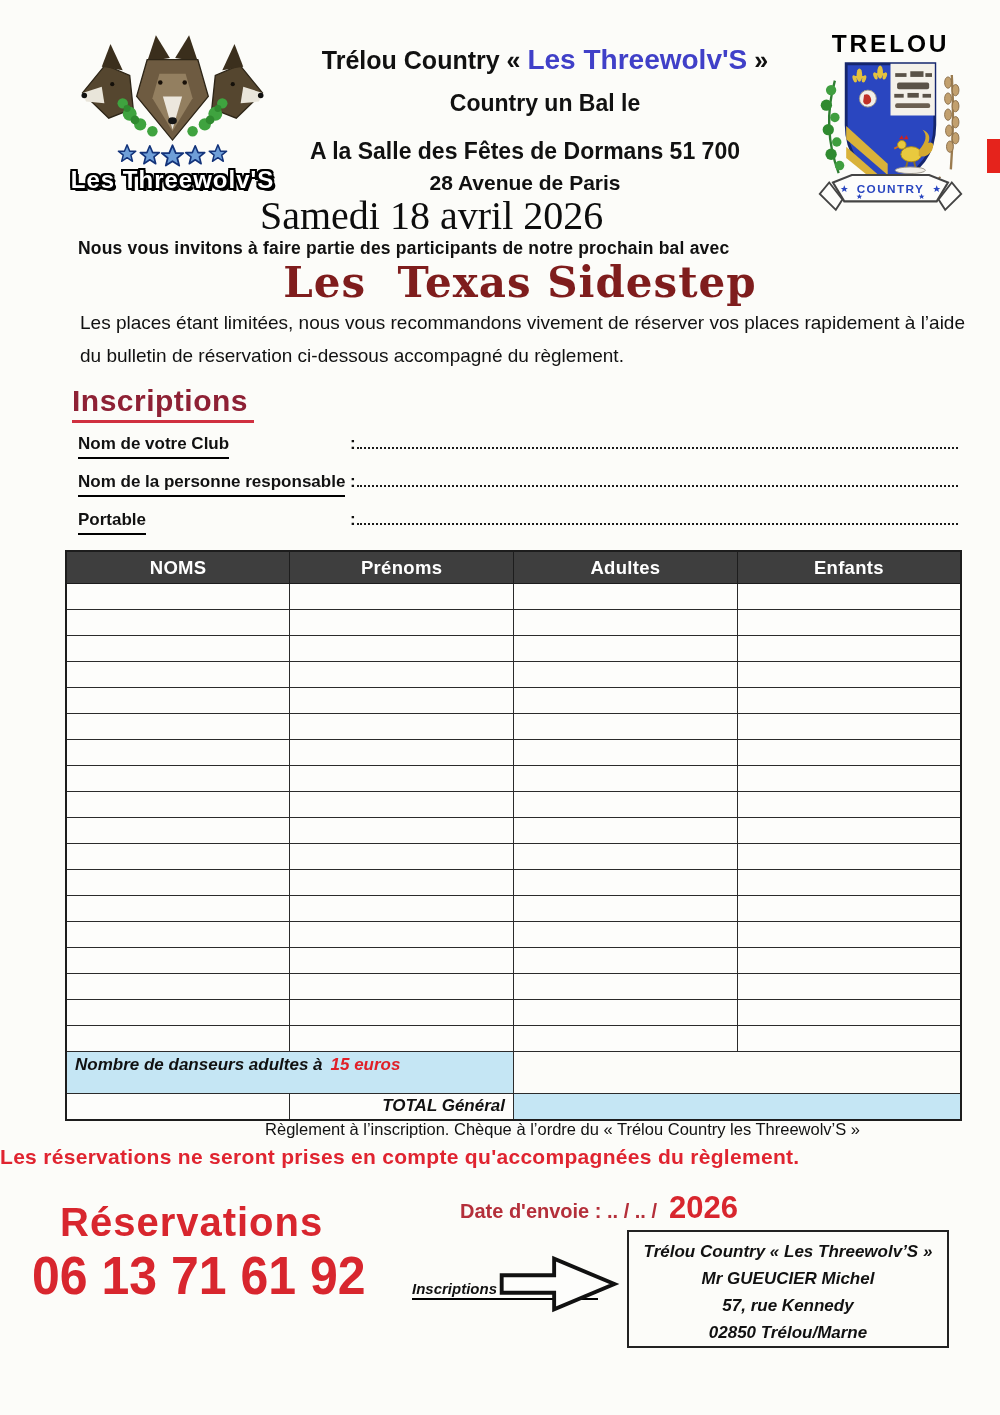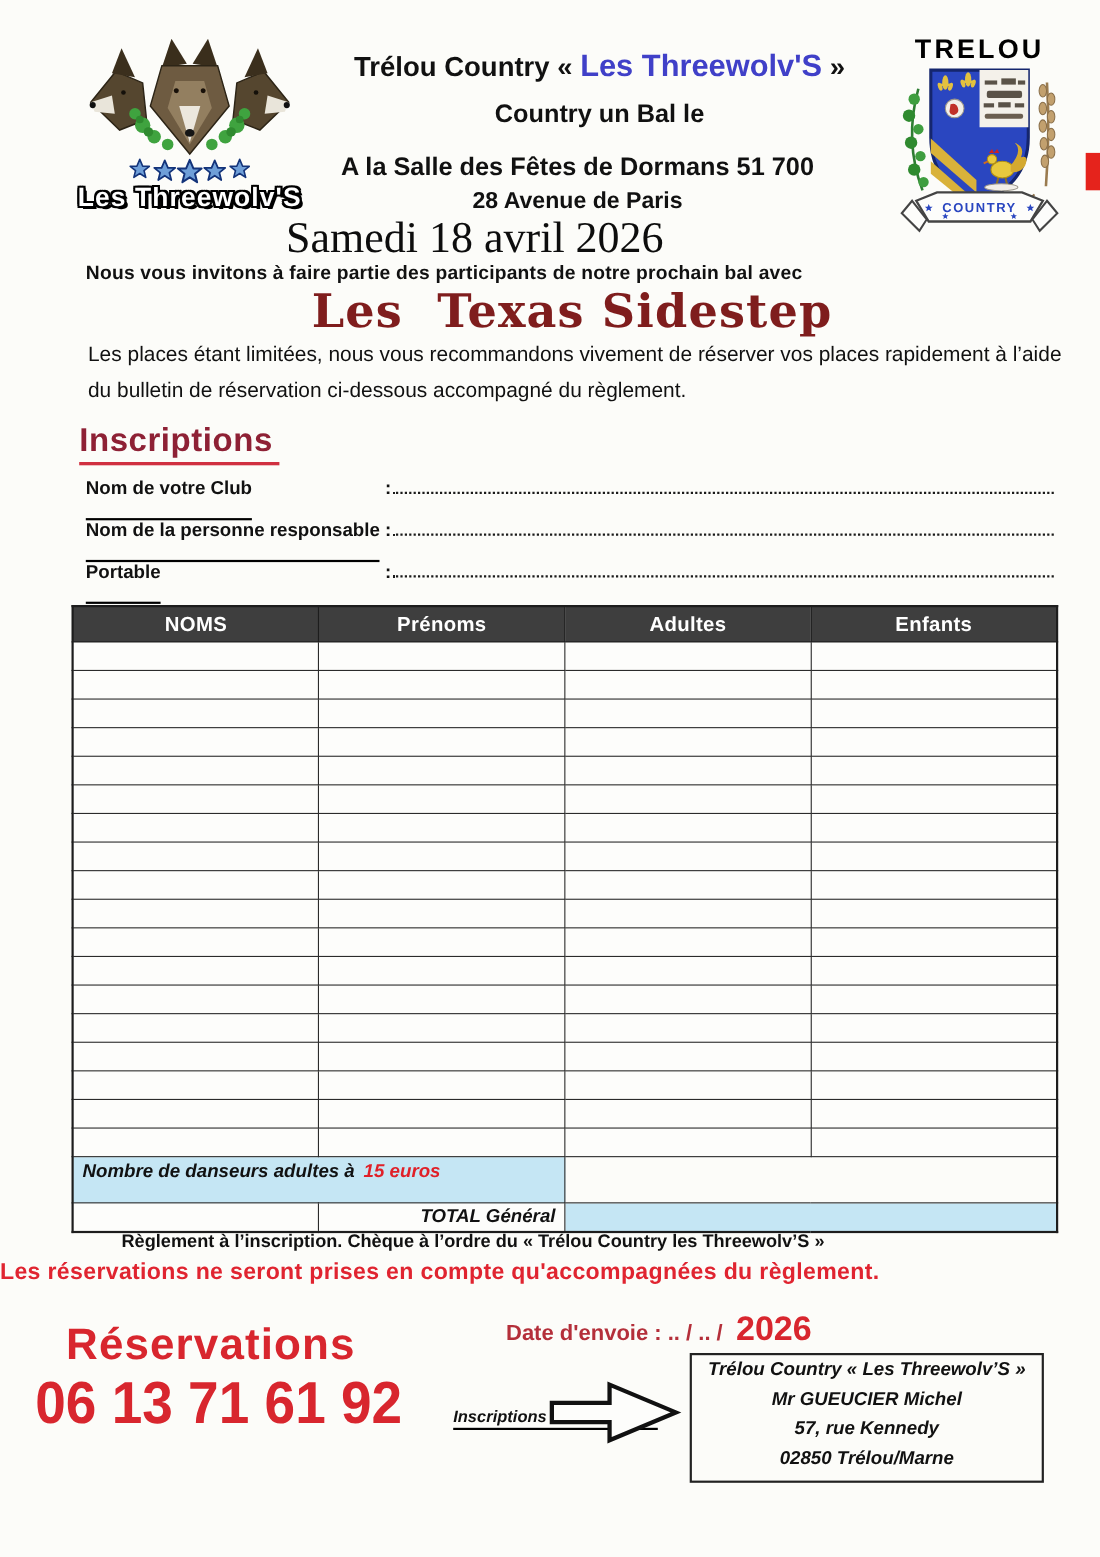--- a/index.html
+++ b/index.html
@@ -20,57 +20,57 @@
   .invite{top:238px;left:78px;width:880px;font-size:17.5px;font-weight:600;letter-spacing:.2px;}
   .band{top:258px;left:220px;width:600px;text-align:center;font-family:"DejaVu Serif",serif;
         font-weight:bold;font-size:42px;color:#7f1d1d;white-space:pre;letter-spacing:1px;}
   .note{top:306px;left:80px;width:895px;font-size:19px;font-weight:500;line-height:33px;}
 
   
   .insc-title{top:384px;left:72px;font-size:30px;font-weight:bold;color:#8e2135;
               border-bottom:3px solid #d03040;padding:0 6px 2px 0;letter-spacing:.5px;}
   .field-row{left:78px;right:42px;display:flex;align-items:baseline;}
   .field-label{width:272px;font-size:17px;font-weight:bold;flex:none;}
-  .field-label span{border-bottom:2px solid #000;padding-bottom:18px;}
+  .field-label span{border-bottom:2px solid #000;padding-bottom:4px;}
   .field-sep{font-size:17px;font-weight:bold;flex:none;}
   .field-dots{flex:1;border-bottom:2.6px dotted #1a1a1a;height:13px;margin-left:1px;}
 
   
   table.reg{position:absolute;top:550px;left:65px;width:897px;border-collapse:collapse;
             border:2px solid #1d1d1d;table-layout:fixed;}
   table.reg th{background:#3e3e3e;color:#fff;font-size:18.5px;font-weight:600;height:29px;
                border:1.5px solid #1d1d1d;letter-spacing:.3px;}
   table.reg td{border:1.4px solid #2b2b2b;height:23px;font-size:17px;}
   table.reg tbody.fill td{background:#fdfdfb;}
   td.blue{background:#c5e6f4;}
   td.lbl{font-style:italic;font-weight:bold;font-size:18.5px;padding:1px 4px 17px 8px;height:26px;}
   td.lbl .price{color:#e02028;padding-left:8px;}
   td.total-lbl{font-style:italic;font-weight:bold;font-size:18px;text-align:right;vertical-align:top;
                padding:2px 8px 0 0;height:40px;background:#fdfdfb;border-right:none;}
   td.total-blank{background:#fdfdfb;}
   td.noborder-right{border-right-color:transparent;}
 
   
-  .payment{top:1120px;left:0;width:860px;text-align:center;font-size:16.5px;font-weight:bold;}
+  .payment{top:1120px;left:0;width:860px;text-align:right;font-size:16.5px;font-weight:normal;}
   .warning{top:1145px;left:0;width:1000px;text-align:left;font-size:21px;font-weight:bold;
            color:#e02430;letter-spacing:.3px;}
 
   .send-date{top:1190px;left:460px;display:flex;align-items:baseline;white-space:nowrap;}
   .send-date .lbl{font-size:20px;font-weight:bold;color:#b42f3a;}
   .send-date .yr{font-size:31px;font-weight:bold;color:#d8262e;margin-left:12px;}
 
   .resa-title{top:1200px;left:60px;font-size:40px;font-weight:bold;color:#d8262e;letter-spacing:1px;}
   .resa-phone{top:1244px;left:32px;font-size:50px;font-weight:bold;color:#d8262e;
               letter-spacing:0;transform:scaleY(1.08);transform-origin:top left;white-space:nowrap;}
 
   .mail-label{top:1280px;left:412px;font-size:15px;font-weight:bold;font-style:italic;}
   .mail-label span{border-bottom:2px solid #000;padding-bottom:1px;}
   .arrow-wrap{top:1250px;left:498px;width:122px;height:68px;}
   .addr-box{top:1230px;left:627px;width:318px;height:114px;border:2.5px solid #222;background:#fcfcf9;
-            display:flex;flex-direction:column;justify-content:flex-start;text-align:center;gap:1px;}
+            display:flex;flex-direction:column;justify-content:flex-end;text-align:center;gap:1px;}
   .addr-box div{font-size:17px;font-weight:bold;font-style:italic;line-height:26px;}
 
   
   .wolves{top:30px;left:55px;width:235px;height:138px;}
   .wolves-caption{top:166px;left:45px;width:255px;text-align:center;font-size:24px;font-weight:bold;
     color:#fff;letter-spacing:1px;white-space:nowrap;
     text-shadow:-2px 0 #000,2px 0 #000,0 -2px #000,0 2px #000,-2px -2px #000,2px -2px #000,-2px 2px #000,2px 2px #000,3px 3px 0 #000;}
   .crest{top:26px;left:808px;width:165px;height:198px;}
   .red-mark{top:139px;right:0;width:13px;height:34px;background:#e5231c;}
 </style>

